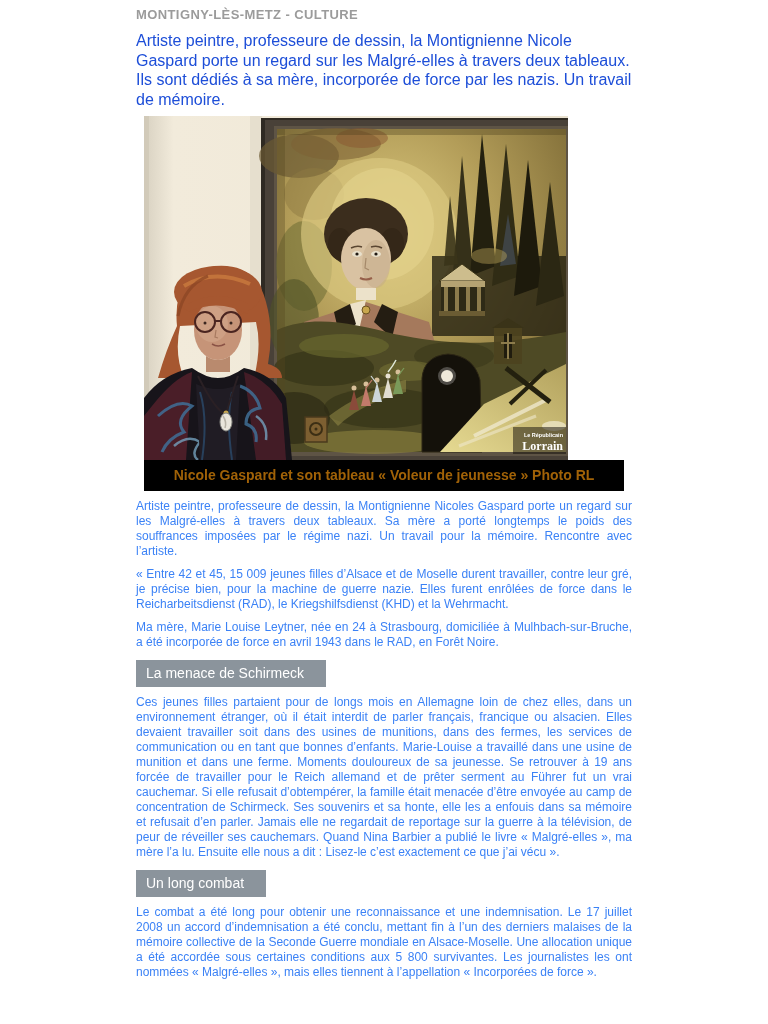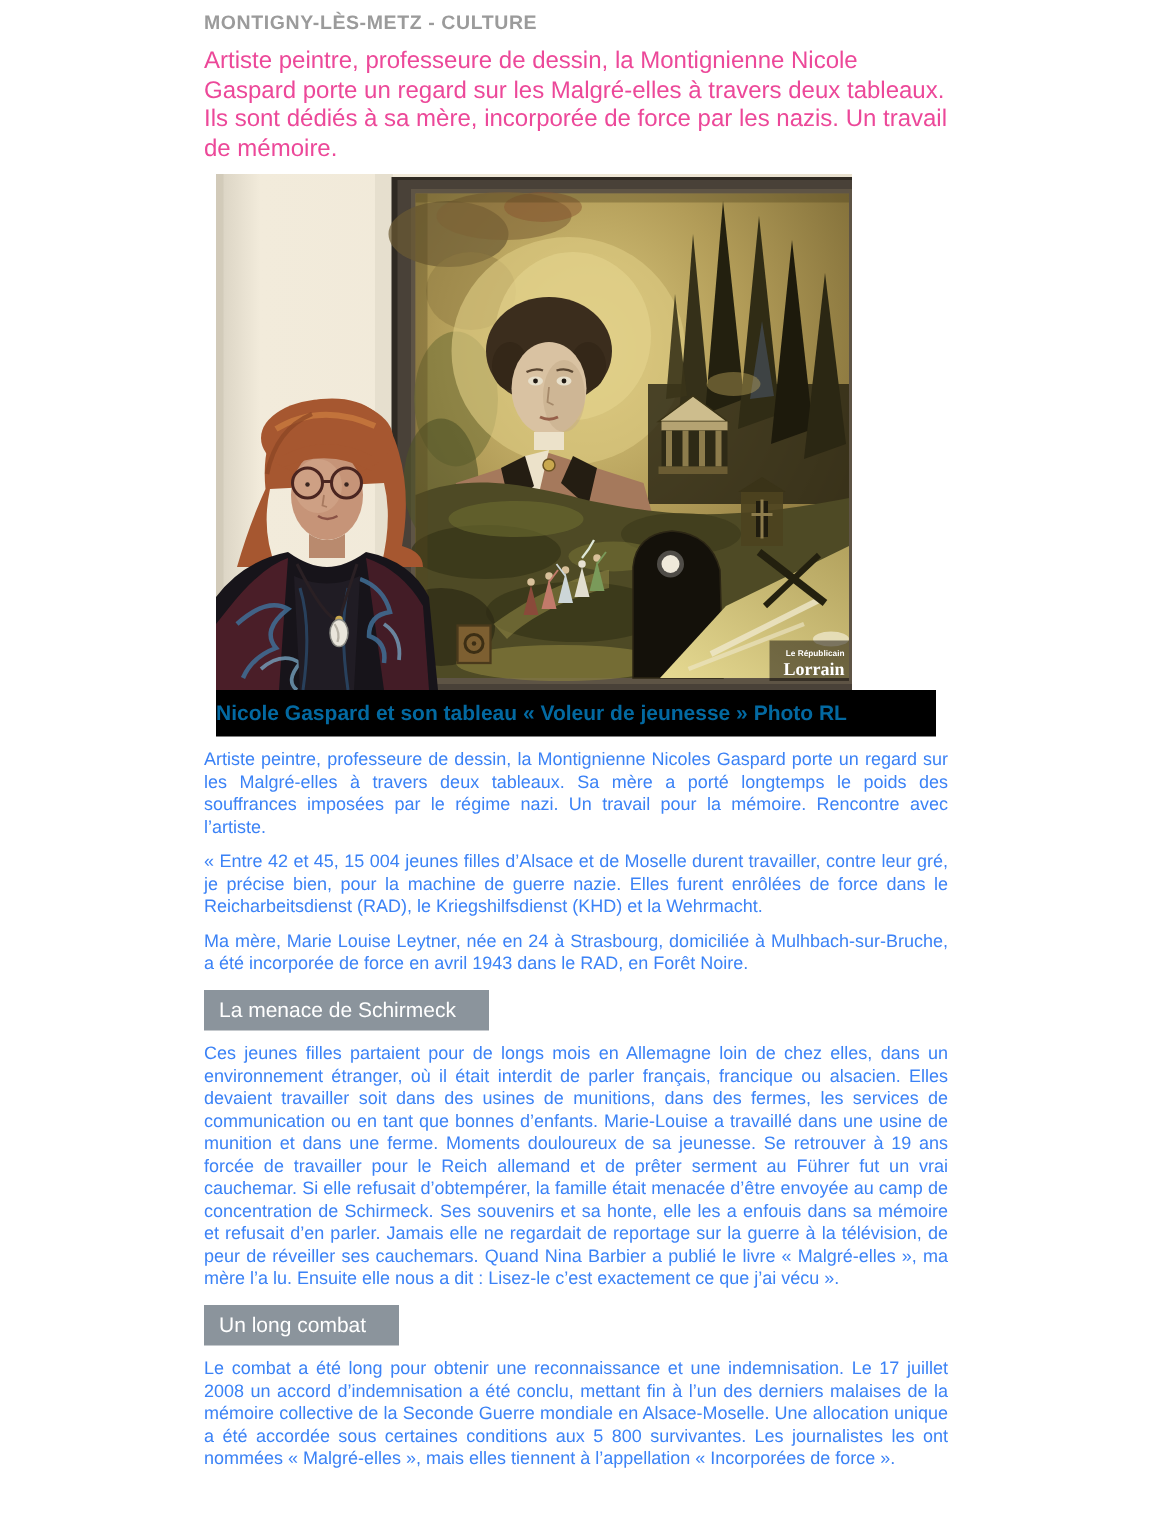--- a/index.html
+++ b/index.html
@@ -1,25 +1,25 @@
 <!DOCTYPE html>
 <html lang="fr"><head>
 <meta charset="utf-8">
 <style>
   * { margin:0; padding:0; box-sizing:border-box; }
   html,body { width:768px; height:1024px; background:#ffffff; overflow:hidden;
               font-family:"Liberation Sans", sans-serif; }
   .article { width:496px; margin:0 auto; padding-top:7px; }
   .kicker { font-size:13px; font-weight:bold; color:#9b9b9b; letter-spacing:.4px; }
   h1.headline { font-size:27px; line-height:33px; font-weight:bold; color:#1d1d1b; margin-top:6px; }
-  p.lede { font-size:16px; line-height:19.5px; color:#ec4899; margin-top:9px; }
+  p.lede { font-size:16px; line-height:19.5px; color:#1d4ed8; margin-top:9px; }
   figure.photo { width:480px; margin:7px auto 0 auto; }
   figure.photo svg { display:block; }
-  figcaption.photo-caption { background:#000000; color:#0369a1; font-weight:bold;
-    font-size:14px; text-align:left; height:31px; line-height:31px; white-space:nowrap; overflow:hidden; }
+  figcaption.photo-caption { background:#000000; color:#a16207; font-weight:bold;
+    font-size:14px; text-align:center; height:31px; line-height:31px; white-space:nowrap; overflow:hidden; }
   .body-text p { font-size:12px; line-height:15px; color:#3b82f6; text-align:justify; margin-top:8px; }
   .section-tag { display:inline-block; background:#8b949c; color:#ffffff; font-size:14px;
     font-weight:normal; padding:5px 22px 6px 10px; margin-top:10px; }
 </style>
 </head>
 <body>
 
 <div class="article">
 
   <div class="kicker">MONTIGNY-LÈS-METZ - CULTURE</div>
@@ -238,21 +238,21 @@
         <rect x="369" y="311" width="53" height="27" fill="#0f0c07" opacity="0.5"></rect>
         <text x="419" y="321" text-anchor="end" font-size="5.5" fill="#ffffff" font-family="Liberation Sans, sans-serif" font-weight="bold">Le Républicain</text>
         <text x="419" y="334" text-anchor="end" font-size="12" fill="#ffffff" font-family="Liberation Serif, serif" font-weight="bold">Lorrain</text>
       </g>
     </svg>
     <figcaption class="photo-caption">Nicole Gaspard et son tableau « Voleur de jeunesse » Photo RL</figcaption>
   </figure>
 
   <div class="body-text">
     <p>Artiste peintre, professeure de dessin, la Montignienne Nicoles Gaspard porte un regard sur les Malgré-elles à travers deux tableaux. Sa mère a porté longtemps le poids des souffrances imposées par le régime nazi. Un travail pour la mémoire. Rencontre avec l’artiste.</p>
-    <p>« Entre 42 et 45, 15 004 jeunes filles d’Alsace et de Moselle durent travailler, contre leur gré, je précise bien, pour la machine de guerre nazie. Elles furent enrôlées de force dans le Reicharbeitsdienst (RAD), le Kriegshilfsdienst (KHD) et la Wehrmacht.</p>
+    <p>« Entre 42 et 45, 15 009 jeunes filles d’Alsace et de Moselle durent travailler, contre leur gré, je précise bien, pour la machine de guerre nazie. Elles furent enrôlées de force dans le Reicharbeitsdienst (RAD), le Kriegshilfsdienst (KHD) et la Wehrmacht.</p>
     <p>Ma mère, Marie Louise Leytner, née en 24 à Strasbourg, domiciliée à Mulhbach-sur-Bruche, a été incorporée de force en avril 1943 dans le RAD, en Forêt Noire.</p>
 
     <h2 class="section-tag">La menace de Schirmeck</h2>
     <p>Ces jeunes filles partaient pour de longs mois en Allemagne loin de chez elles, dans un environnement étranger, où il était interdit de parler français, francique ou alsacien. Elles devaient travailler soit dans des usines de munitions, dans des fermes, les services de communication ou en tant que bonnes d’enfants. Marie-Louise a travaillé dans une usine de munition et dans une ferme. Moments douloureux de sa jeunesse. Se retrouver à 19 ans forcée de travailler pour le Reich allemand et de prêter serment au Führer fut un vrai cauchemar. Si elle refusait d’obtempérer, la famille était menacée d’être envoyée au camp de concentration de Schirmeck. Ses souvenirs et sa honte, elle les a enfouis dans sa mémoire et refusait d’en parler. Jamais elle ne regardait de reportage sur la guerre à la télévision, de peur de réveiller ses cauchemars. Quand Nina Barbier a publié le livre « Malgré-elles », ma mère l’a lu. Ensuite elle nous a dit : Lisez-le c’est exactement ce que j’ai vécu ».</p>
 
     <h2 class="section-tag">Un long combat</h2>
     <p>Le combat a été long pour obtenir une reconnaissance et une indemnisation. Le 17 juillet 2008 un accord d’indemnisation a été conclu, mettant fin à l’un des derniers malaises de la mémoire collective de la Seconde Guerre mondiale en Alsace-Moselle. Une allocation unique a été accordée sous certaines conditions aux 5 800 survivantes. Les journalistes les ont nommées « Malgré-elles », mais elles tiennent à l’appellation « Incorporées de force ».</p>
   </div>
 
 </div>

